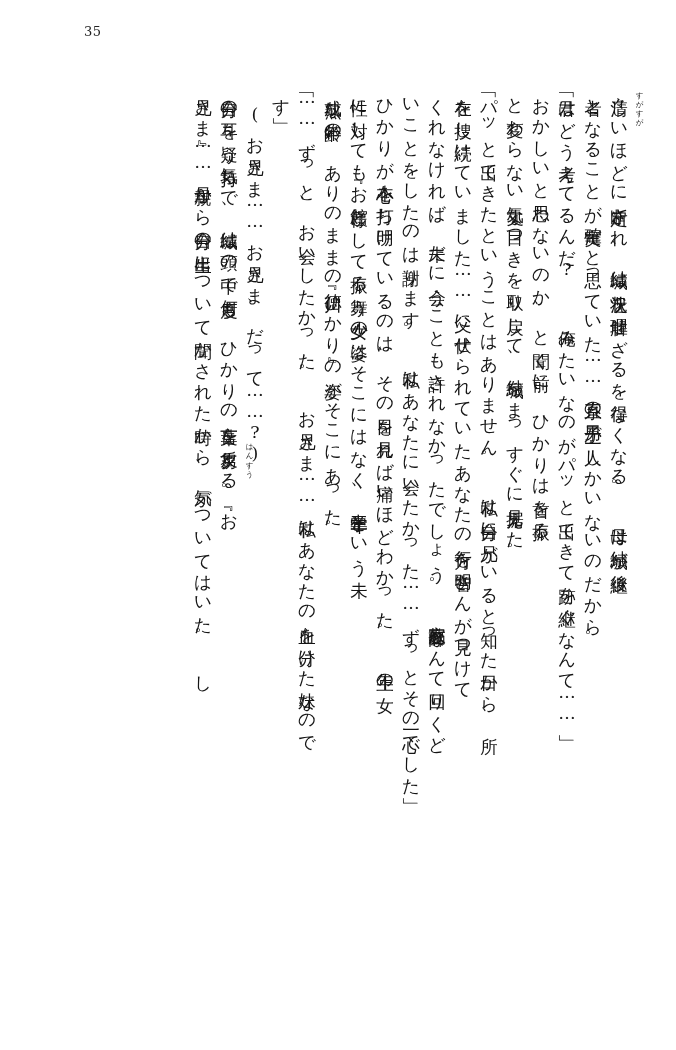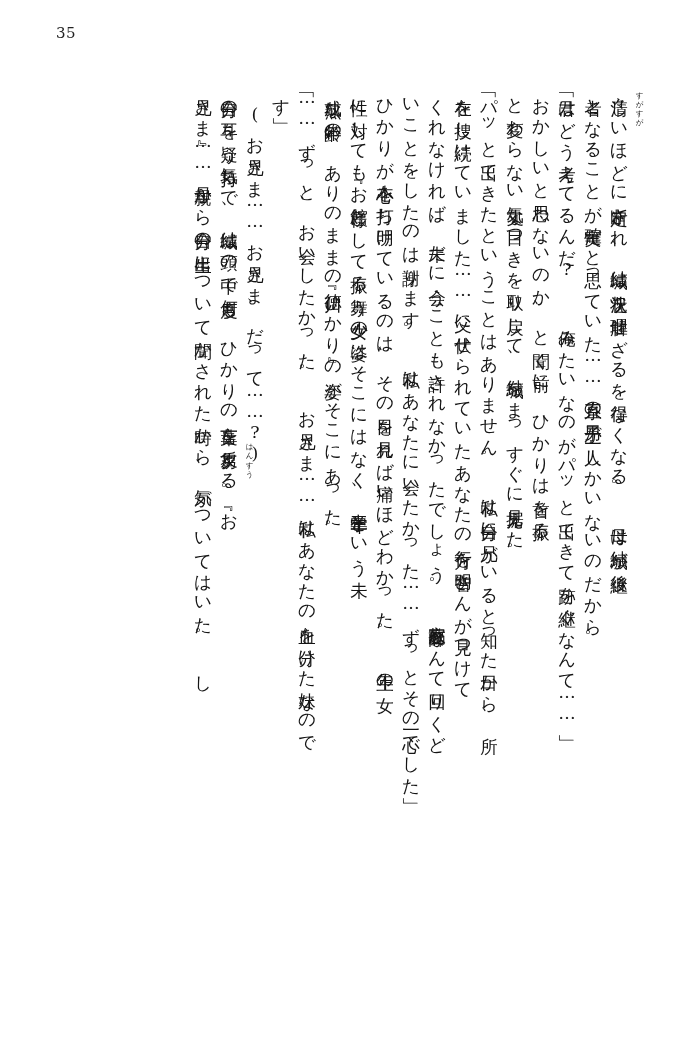--- a/index.html
+++ b/index.html
@@ -12,22 +12,22 @@
     width: 676px;
     height: 1050px;
     background: #ffffff;
     overflow: hidden;
     font-family: "DejaVu Serif", "Liberation Serif", serif;
     color: #1a1a1a;
   }
   .page-number {
     position: absolute;
     top: 24px;
-    left: 56px;
-    font-size: 15px;
+    left: 84px;
+    font-size: 13px;
     letter-spacing: 0.5px;
     color: #222;
     font-family: "DejaVu Serif", "Liberation Serif", serif;
   }
   .text-block {
     position: absolute;
     top: 86px;
     right: 44px;
     left: 44px;
     bottom: 36px;

